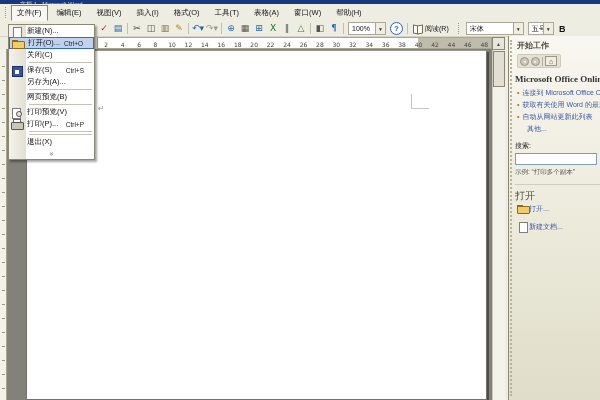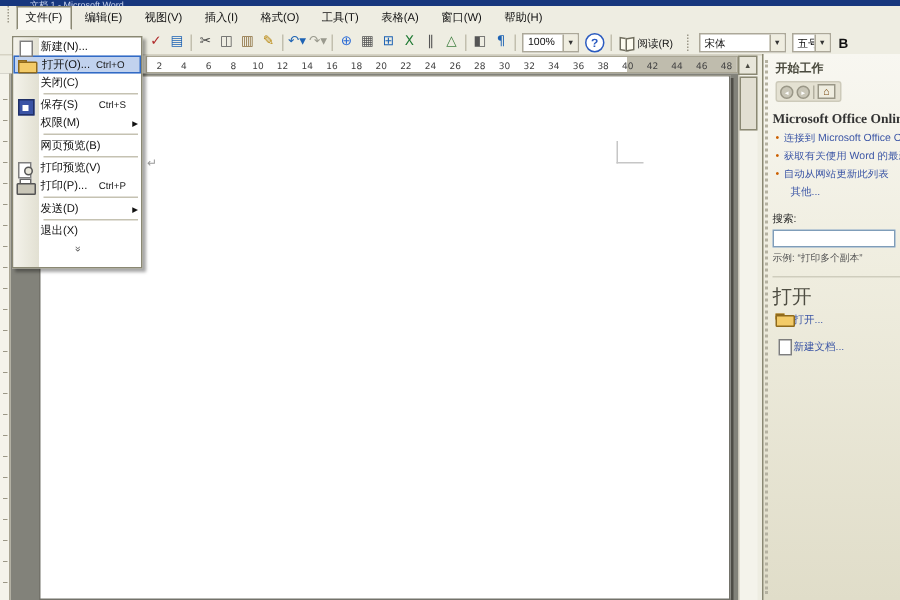--- a/index.html
+++ b/index.html
@@ -5,21 +5,21 @@
   *{box-sizing:border-box;margin:0;padding:0}
   html,body{width:600px;height:400px;overflow:hidden}
   body{font-family:"Liberation Sans",sans-serif;-webkit-font-smoothing:none}
   .screen{position:relative;width:600px;height:400px;background:#EEEDE2;overflow:hidden}
 
   
   .titlebar{position:absolute;left:0;top:0;width:600px;height:4px;background:#17377E;overflow:hidden;
     color:#C9D4EF;font-size:6px;line-height:8px;padding-left:20px;white-space:nowrap}
 
   
-  .menubar{position:absolute;left:0;top:4px;width:600px;height:17px;background:#EEEDE2;display:flex;align-items:flex-start;padding-left:2px}
+  .menubar{position:absolute;left:0;top:4px;width:600px;height:17px;background:#EEEDE2;display:flex;align-items:center;padding-left:2px}
   .mgrip{width:3px;height:11px;margin:0 3px;border-left:1px dotted #9B9888}
   .mb{font-size:7.5px;color:#111;padding:2px 5px;margin-right:3px;white-space:nowrap;border:1px solid transparent}
   .mb.mb-active{background:#F8F7F1;border:1px solid #8A8873;border-bottom-color:#F8F7F1}
 
   
   .toolbar{position:absolute;left:0;top:21px;width:600px;height:16px;background:#EEEDE2;border-bottom:1px solid #D6D3C4;display:flex;align-items:center}
   .tb-left-pad{width:97px;flex:none}
   .tb-icons{display:flex;align-items:center;height:16px}
   .tbi{width:14px;height:13px;flex:none;display:flex;align-items:center;justify-content:center;font-size:9px;line-height:13px;font-family:"DejaVu Sans",sans-serif;border-radius:1px}
   .tbi .tbg{pointer-events:none}
@@ -54,21 +54,21 @@
   .vs-thumb{position:absolute;left:0;top:1px;width:12px;height:36px;background:#E2DFD2;border:1px solid #8A8873}
 
   
   .docarea{position:absolute;left:0;top:49px;width:492px;height:351px;background:#82827A}
   .page{position:absolute;left:26px;top:1px;width:461px;height:350px;background:#FFFFFF;border:1px solid #73726A;border-top-color:#9A988C;box-shadow:2px 2px 0 #4E4D47}
   .crop-v{position:absolute;left:384px;top:43px;width:1px;height:15px;background:#C6C6C6}
   .crop-h{position:absolute;left:384px;top:57px;width:18px;height:1px;background:#C6C6C6}
   .pmark{position:absolute;left:71px;top:53px;font-size:8px;color:#9a9a9a;font-family:"DejaVu Sans",sans-serif}
 
   
-  .filemenu{position:absolute;left:8px;top:24px;width:87px;background:#FFFFFF;border:1px solid #8A8873;box-shadow:2px 2px 2px rgba(0,0,0,.35);z-index:50;padding-bottom:8px}
+  .filemenu{position:absolute;left:8px;top:24px;width:87px;background:#FFFFFF;border:1px solid #8A8873;box-shadow:2px 2px 2px rgba(0,0,0,.35);z-index:50;padding-bottom:1px}
   .filemenu::before{content:"";position:absolute;left:0;top:0;bottom:0;width:17px;background:linear-gradient(90deg,#F4F3EB,#E2E0D2)}
   .mi{position:relative;display:flex;align-items:center;height:12px;padding-right:10px;cursor:default}
   .mi.sel{background:#C1D2EE;border:1px solid #316AC5;height:12px}
   .mlab{font-size:7.5px;color:#111;margin-left:3px;white-space:nowrap}
   .msc{font-size:6.5px;color:#222;margin-left:auto;white-space:nowrap}
   .marr{display:none;position:absolute;right:2px;font-size:5px;color:#111}
   .marr.on{display:block}
   .msep{display:none;height:3px;position:relative}
   .msep.on{display:block}
   .msep.on::before{content:"";position:absolute;left:20px;right:2px;top:1px;height:1px;background:#C5C2B2}
@@ -101,21 +101,21 @@
   .homebtn{width:12px;height:10px;background:#EFEDE0;border:1px solid #9A9787;font-size:7px;color:#7A4A10;display:flex;align-items:center;justify-content:center}
   .tp-heading{font-family:"Liberation Serif",serif;font-weight:bold;font-size:9px;color:#333;margin:4px 0 5px 0;white-space:nowrap;overflow:hidden}
   .tp-bullet{display:flex;align-items:flex-start;margin:0 0 4px 2px;white-space:nowrap;overflow:hidden}
   .bdot{color:#CC5F00;font-size:7px;margin-right:3px;line-height:8px}
   .blink,.tp-more{font-size:7px;color:#3C56A6;line-height:8px;white-space:nowrap}
   .tp-more{display:block;margin:1px 0 8px 12px}
   .tp-search-label{font-size:7px;color:#222;margin:4px 0 2px 0}
   .tp-input{width:82px;height:12px;border:1px solid #7F9DB9;background:#fff;font-size:7px;padding:0 2px;display:block}
   .tp-example{font-size:6.5px;color:#555;margin:3px 0 0 0;white-space:nowrap;overflow:hidden}
   .tp-section{margin-top:7px;border-top:1px solid #CFCDBD;padding-top:4px}
-  .tp-section-title{font-size:13px;color:#4E4D42;}
+  .tp-section-title{font-size:10px;color:#4E4D42;}
   .tp-link-row{display:flex;align-items:center;margin-bottom:7px}
   .tp-link-row .mic{width:14px;height:11px}
   .tp-link{font-size:7px;color:#3C56A6;white-space:nowrap}
 </style>
 </head>
 <body>
 
 <div class="screen">
 
   <div class="titlebar">
@@ -336,30 +336,33 @@
       <div>
         <div class="mi">
           <span class="mic ic-save-floppy"></span>
           <span class="mlab">保存(S)</span>
           <span class="msc">Ctrl+S</span>
 
         </div>
 
       </div>
 
-
-
-
       <div>
         <div class="mi">
           <span class="mic"></span>
-          <span class="mlab">权限(M)</span>
-          <span class="msc"></span>
-          <span class="marr on">▶</span>
-        </div>
+          <span class="mlab">另存为(A)...</span>
+          <span class="msc"></span>
+
+        </div>
+
+      </div>
+
+
+
+      <div>
         <div class="msep on"></div>
       </div>
 
       <div>
         <div class="mi">
           <span class="mic"></span>
           <span class="mlab">网页预览(B)</span>
           <span class="msc"></span>
 
         </div>
@@ -381,26 +384,20 @@
         <div class="mi">
           <span class="mic ic-printer"></span>
           <span class="mlab">打印(P)...</span>
           <span class="msc">Ctrl+P</span>
 
         </div>
         <div class="msep on"></div>
       </div>
 
       <div>
-        <div class="mi">
-          <span class="mic"></span>
-          <span class="mlab">发送(D)</span>
-          <span class="msc"></span>
-          <span class="marr on">▶</span>
-        </div>
         <div class="msep on"></div>
       </div>
 
       <div>
         <div class="mi">
           <span class="mic"></span>
           <span class="mlab">退出(X)</span>
           <span class="msc"></span>
 
         </div>

